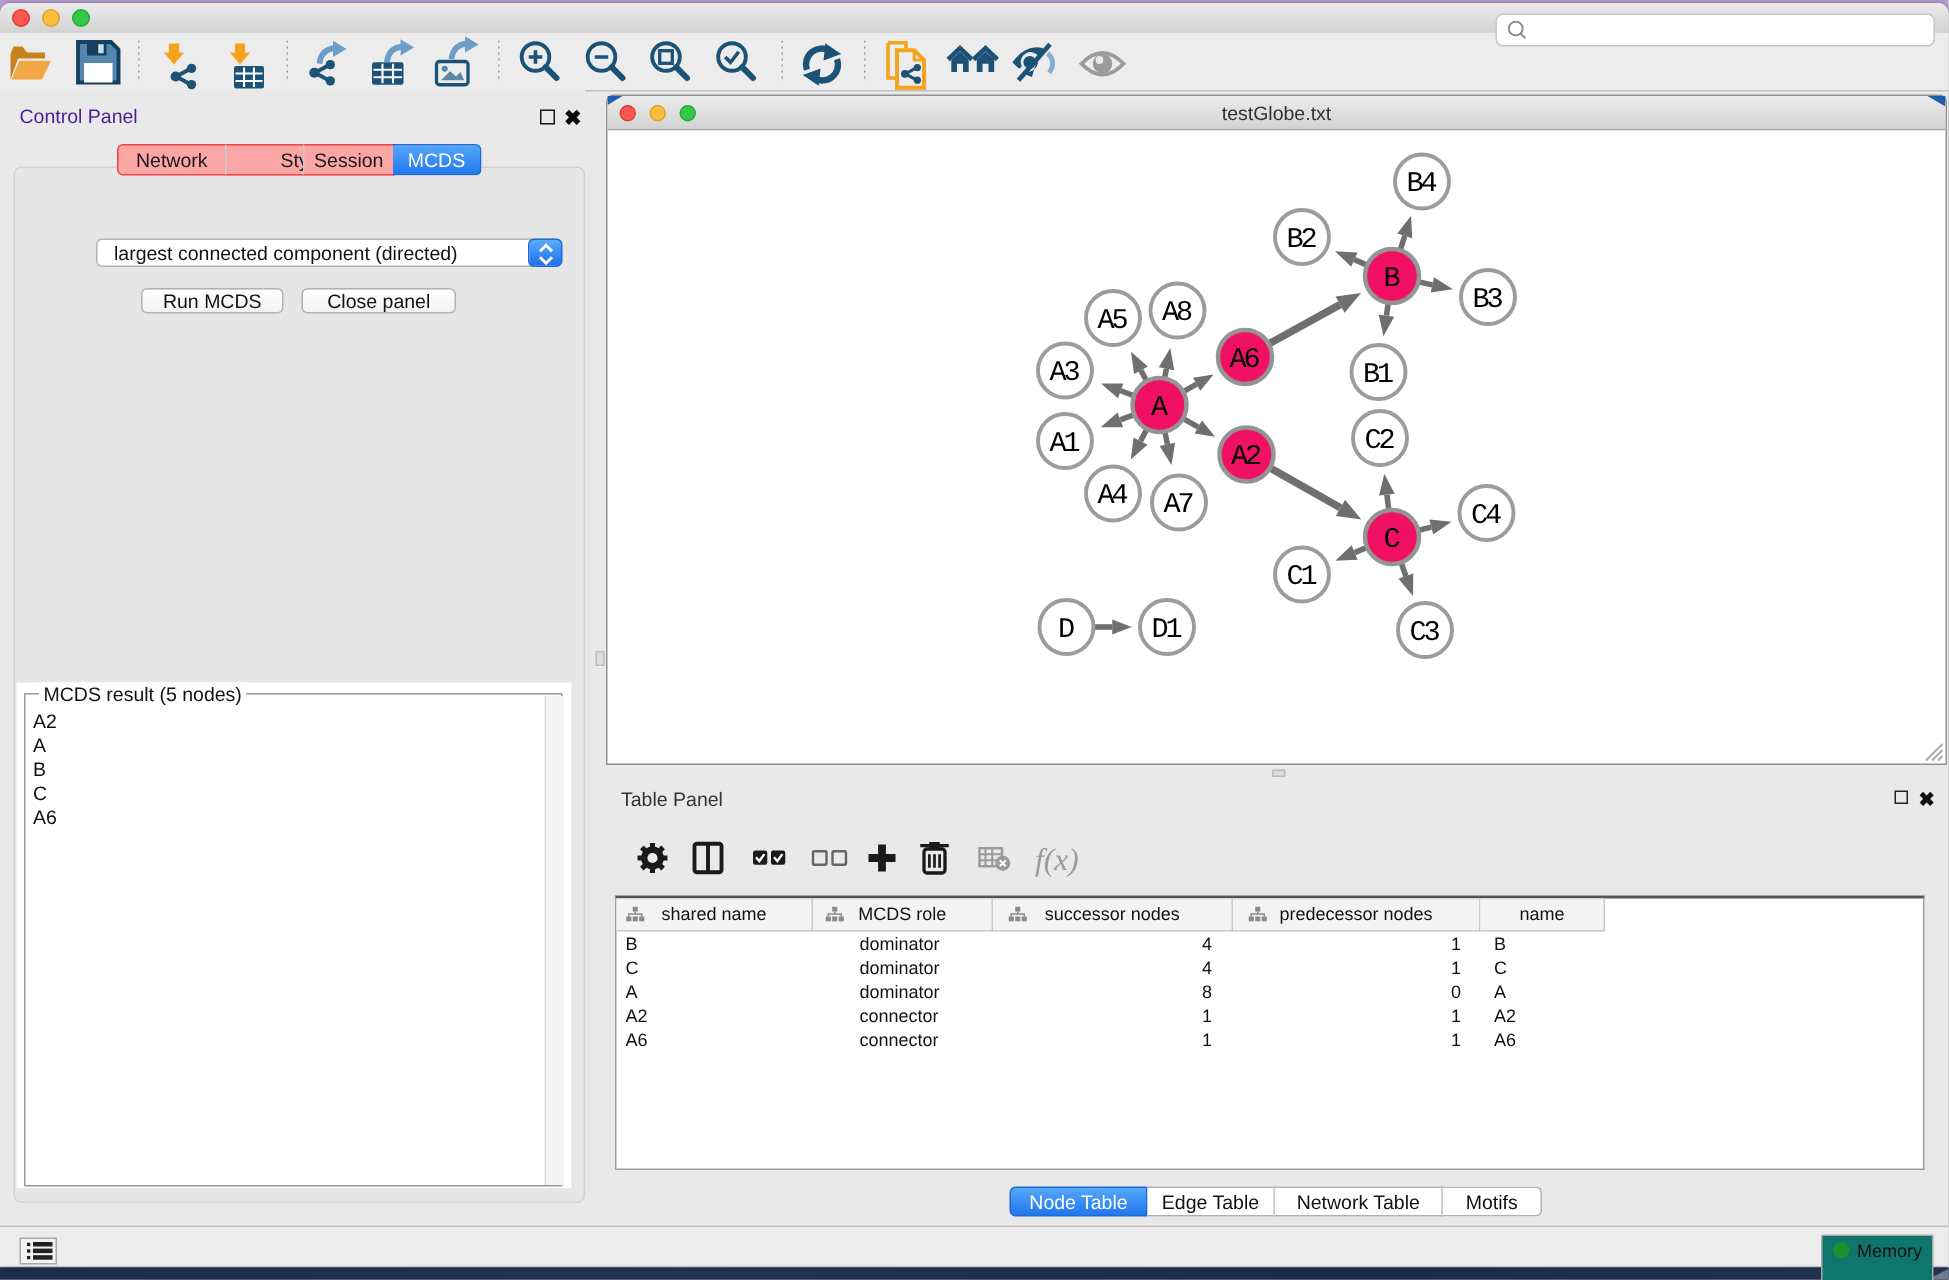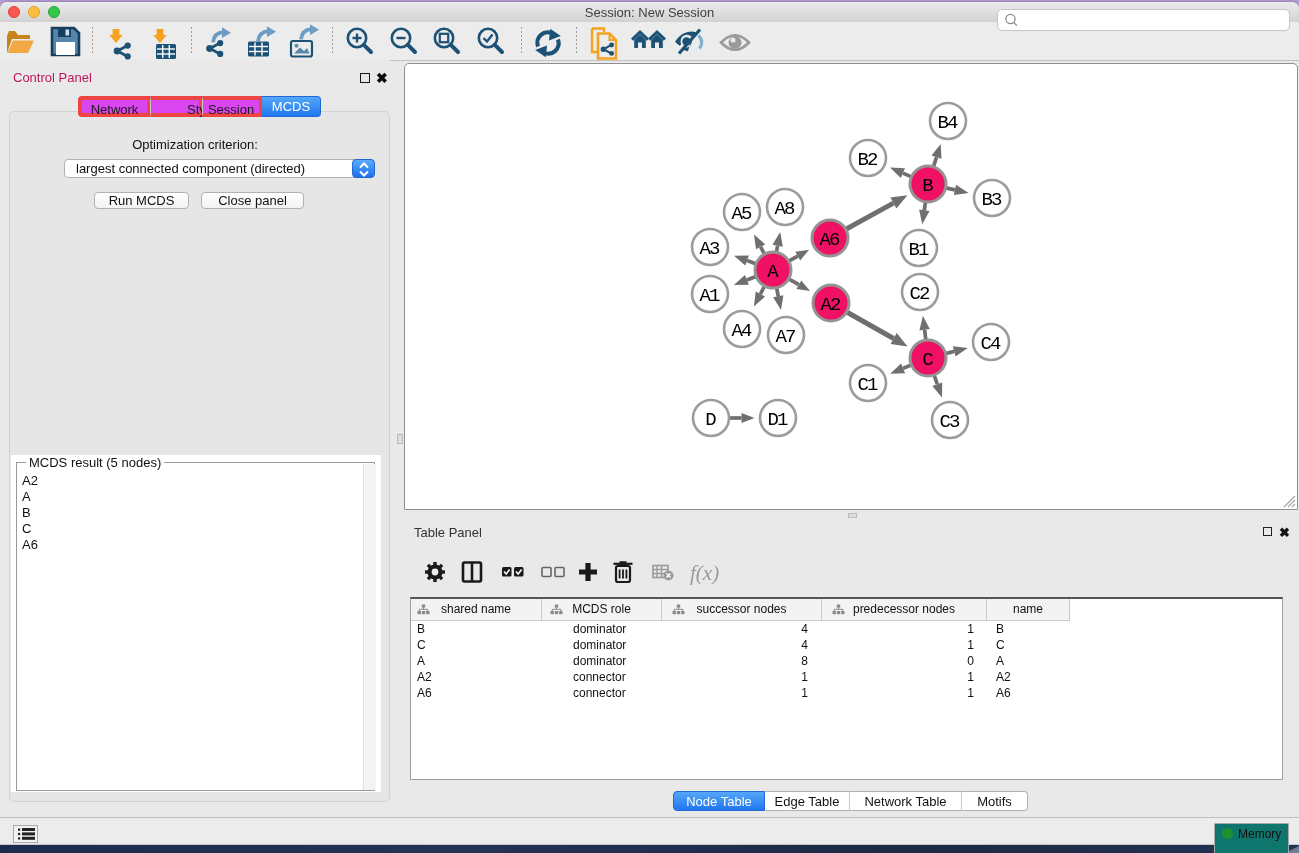--- a/index.html
+++ b/index.html
@@ -27,27 +27,27 @@
 
 #toolbar { left:0; top:22px; width:1299px; height:39px; background:#ececec; border-bottom:1px solid #c2c2c2; }
 .tsep { top:5px; width:1px; height:28px;
   background-image:linear-gradient(#9a9a9a 40%, rgba(0,0,0,0) 0%);
   background-size:1px 4px; }
 #searchbox { left:997px; top:9px; width:293px; height:22px; background:#fff;
   border:1px solid #c6c6c6; border-radius:5px; }
 
 
 #cp { left:0; top:60px; width:390px; height:755px; background:#e9e9e9; }
-#cp-title { left:13px; top:10px; font-size:13px; color:#be185d; }
+#cp-title { left:13px; top:10px; font-size:13px; color:#4c1d95; }
 #cp-sq { left:360px; top:13px; width:10px; height:10px; border:1.5px solid #151515; }
 #cp-x { left:376px; top:10px; font-size:14px; font-weight:bold; color:#0a0a0a; }
 #cp-pane { left:9px; top:51px; width:381px; height:691px; background:#e6e6e6;
   border:1px solid #d2d2d2; border-radius:5px; }
 #cp-tabs { left:78px; top:36px; height:21px; }
-.tab { position:absolute; top:0; height:21px; background:#d946ef; border:4px solid #ef4444;
+.tab { position:absolute; top:0; height:21px; background:#fca5a5; border:1px solid #ef4444;
   font-size:13px; color:#1a1a1a; text-align:center; line-height:20px; }
 #tab-net  { left:0px;   width:73px; border-radius:4px 0 0 4px; }
 #tab-style{ left:72px;  width:53px; border-left:1px solid #c9c9c9;padding-left:36px;}
 #tab-sel  { left:124px; width:61px; border-left:1px solid #c9c9c9;}
 #tab-mcds { left:184px; width:59px; border-radius:0 4px 4px 0; border:1px solid #2268d4; border-left:none;
   background:linear-gradient(#55a7f8,#2077ef); color:#fff; }
 #opt-label { left:0px; top:77px; width:390px; text-align:center; font-size:13px; color:#111; }
 #combo { left:44px; top:99px; width:310px; height:19px; background:#fff;
   border:1px solid #b2b2b2; border-radius:4px; font-size:13px; color:#111; line-height:17px;
   padding-left:11px;margin-left:20px; }
@@ -114,21 +114,20 @@
   <div class="abs" id="desktop-bottom">
       <svg width="16" height="8" style="position:absolute;right:0;top:0">
         <path d="M16 8 L16 1 L2 8 Z" fill="#707c94"></path>
       </svg>
     </div>
   <div class="abs" id="mainwin"></div>
   <div class="abs" id="titlebar" style="top:2px;">
     <div class="abs tl" id="tl-r"></div>
       <div class="abs tl" id="tl-y"></div>
       <div class="abs tl" id="tl-g"></div>
-    <div class="abs" id="title">Session: New Session</div>
   </div>
   <div class="abs" id="toolbar">
       <svg width="1299" height="38" style="position:absolute;left:0;top:2px">
         <g transform="translate(4,0)">
 <path d="M3 12 L3 29 L8 15 L26 15 L26 11 L14 11 L11 7 L5 7 Z" fill="#c9831c"></path>
 <path d="M3.5 29 L9 16.5 L30 16.5 L24 29 Z" fill="#f2a844"></path>
         </g>
         <g transform="translate(50,0)">
 <path d="M2 4 L24 4 L29 9 L29 31 L2 31 Z" fill="#5586ad" stroke="#14405e" stroke-width="2.6"></path>
 <rect x="8" y="4" width="13" height="9" fill="#14405e"></rect>
@@ -288,21 +287,20 @@
     <div class="abs" id="cp-title">Control Panel</div>
     <div class="abs" id="cp-sq"></div>
     <div class="abs" id="cp-x">✖</div>
     <div class="abs" id="cp-pane"></div>
     <div class="abs" id="cp-tabs">
       <div class="tab" id="tab-net">Network</div>
       <div class="tab" id="tab-style">Style</div>
       <div class="tab" id="tab-sel">Session</div>
       <div class="tab" id="tab-mcds">MCDS</div>
     </div>
-    <div class="abs" id="opt-label">Optimization criterion:</div>
     <div class="abs" id="combo">largest connected component (directed)
       <div class="abs" id="combo-btn"><svg width="22" height="19">
             <path d="M7 7.5 L11 3.5 L15 7.5" fill="none" stroke="#fff" stroke-width="2"></path>
             <path d="M7 11.5 L11 15.5 L15 11.5" fill="none" stroke="#fff" stroke-width="2"></path>
           </svg></div>
     </div>
     <div class="btn" id="btn-run">Run MCDS</div>
     <div class="btn" id="btn-close">Close panel</div>
     <div class="abs" id="mcds-panel">
       <div class="abs" id="mcds-fs">
@@ -316,20 +314,32 @@
           </div>
         <div class="abs" id="mcds-scroll"></div>
       </div>
     </div>
   </div>
 
   <div class="abs" id="vsplit-handle"></div>
   <div class="abs" id="hsplit-handle"></div>
 
   <div class="abs" id="netwin">
+    <div class="abs" id="nw-title">
+      <div class="abs tl2" id="nw-r"></div>
+        <div class="abs tl2" id="nw-y"></div>
+        <div class="abs tl2" id="nw-g"></div>
+      <div class="abs" id="nw-text">testGlobe.txt</div>
+      <svg width="12" height="9" style="position:absolute;right:0;top:0">
+          <path d="M0 0 L12 0 L12 7 Z" fill="#1d5fae"></path>
+        </svg>
+        <svg width="10" height="8" style="position:absolute;left:0;top:0">
+          <path d="M0 0 L10 0 L0 6 Z" fill="#1d5fae"></path>
+        </svg>
+    </div>
     <svg class="abs" style="left:1px; top:24px;" width="892" height="422" viewBox="0 0 892 422">
         <line x1="354.4" y1="186.8" x2="340.9" y2="191.9" stroke="#6f6f6f" stroke-width="3.7"></line>
         <polygon points="327.8,196.9 339.0,187.0 342.8,196.8" fill="#6f6f6f"></polygon>
         <line x1="354.3" y1="177.4" x2="341.1" y2="172.5" stroke="#6f6f6f" stroke-width="3.7"></line>
         <polygon points="328.0,167.7 342.9,167.6 339.3,177.5" fill="#6f6f6f"></polygon>
         <line x1="360.6" y1="170.1" x2="354.6" y2="158.8" stroke="#6f6f6f" stroke-width="3.7"></line>
         <polygon points="348.0,146.5 359.2,156.4 350.0,161.3" fill="#6f6f6f"></polygon>
         <line x1="369.5" y1="168.7" x2="371.6" y2="157.8" stroke="#6f6f6f" stroke-width="3.7"></line>
         <polygon points="374.2,144.0 376.8,158.8 366.5,156.8" fill="#6f6f6f"></polygon>
         <line x1="360.7" y1="194.0" x2="354.4" y2="206.0" stroke="#6f6f6f" stroke-width="3.7"></line>

